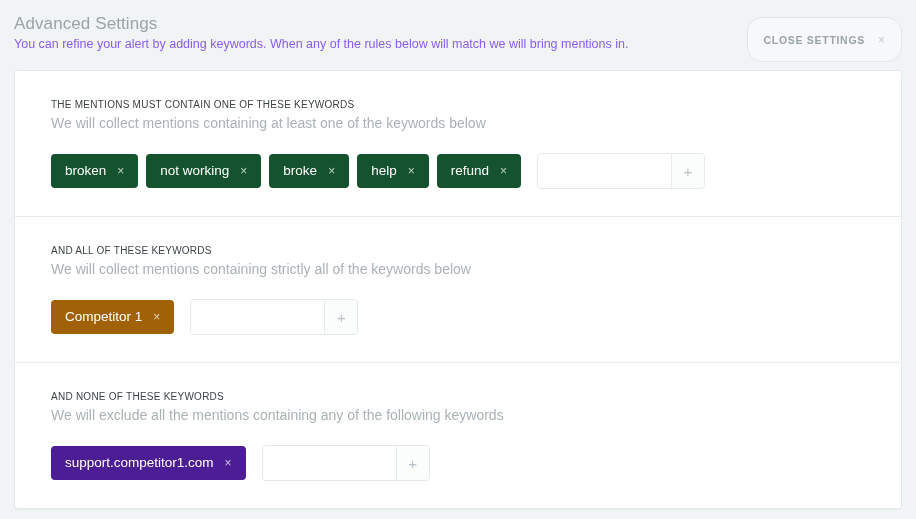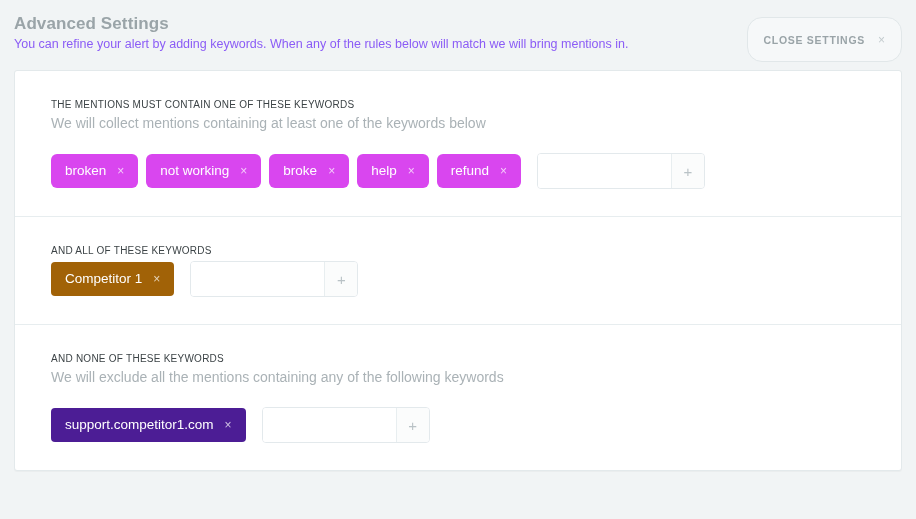--- a/index.html
+++ b/index.html
@@ -18,21 +18,21 @@
   
   .page-header {
     position: relative;
     height: 58px;
     padding: 14px 16px 0 14px;
     box-sizing: border-box;
   }
   .page-title {
     font-size: 17px;
     color: #9aa4a8;
-    font-weight: 700;
+    font-weight: 400;
     letter-spacing: 0.1px;
     line-height: 20px;
     margin: 0;
   }
   .page-subtitle {
     font-size: 12.5px;
     color: #8b5cf6;
     line-height: 17px;
     margin-top: 2px;
   }
@@ -119,21 +119,21 @@
     line-height: 1;
     white-space: nowrap;
   }
   .tag-remove {
     margin-left: 11px;
     font-size: 12px;
     line-height: 1;
     color: rgba(255,255,255,0.72);
     cursor: pointer;
   }
-  .tag.green  { background: #d946ef; border-radius: 6px; }
+  .tag.green  { background: #14532d; }
   .tag.blue   { background: #a16207; }
   .tag.grey   { background: #4c1d95; }
 
   
   .keyword-adder {
     display: inline-flex;
     align-items: stretch;
     height: 34px;
     border: 1px solid #e3e9ec;
     border-radius: 4px;
@@ -203,20 +203,21 @@
           <span class="tag-remove">×</span>
         </div>
         <div class="keyword-adder">
           <input type="text" class="keyword-input" placeholder="" style="">
           <div class="keyword-add-btn">+</div>
         </div>
       </div>
     </div>
     <div class="rule-section">
       <div class="rule-heading">AND ALL OF THESE KEYWORDS</div>
+      <div class="rule-desc">We will collect mentions containing strictly all of the keywords below</div>
       <div class="tag-row">
         <div class="tag blue">
           <span class="tag-label">Competitor 1</span>
           <span class="tag-remove">×</span>
         </div>
         <div class="keyword-adder">
           <input type="text" class="keyword-input" placeholder="" style="">
           <div class="keyword-add-btn">+</div>
         </div>
       </div>

